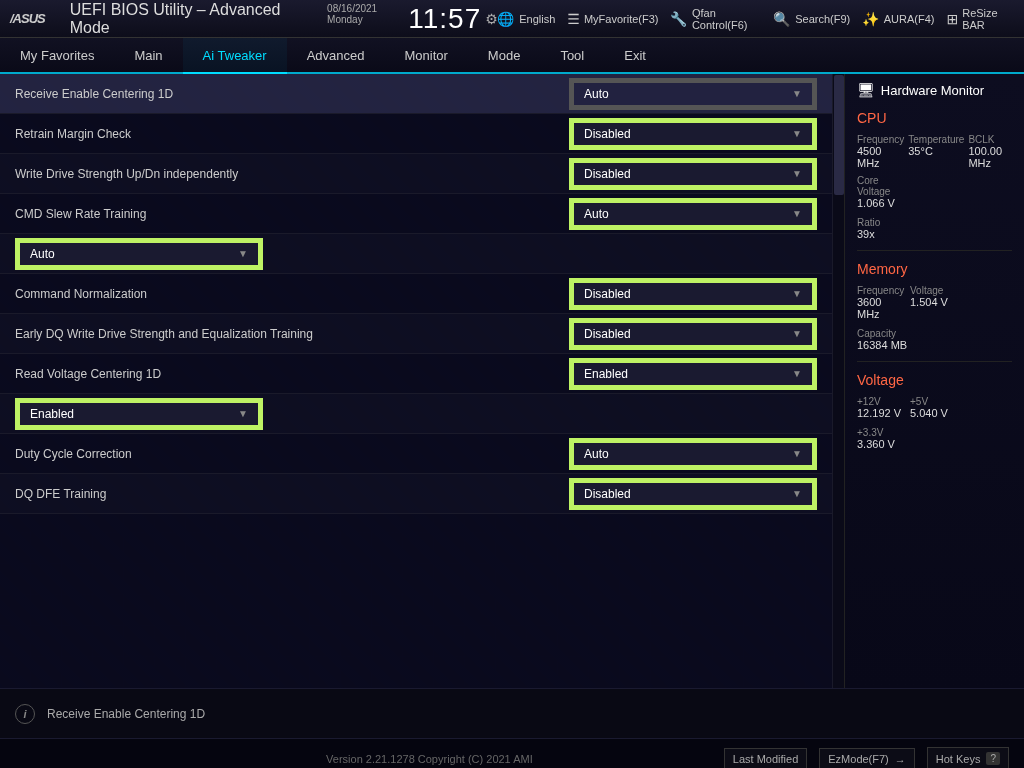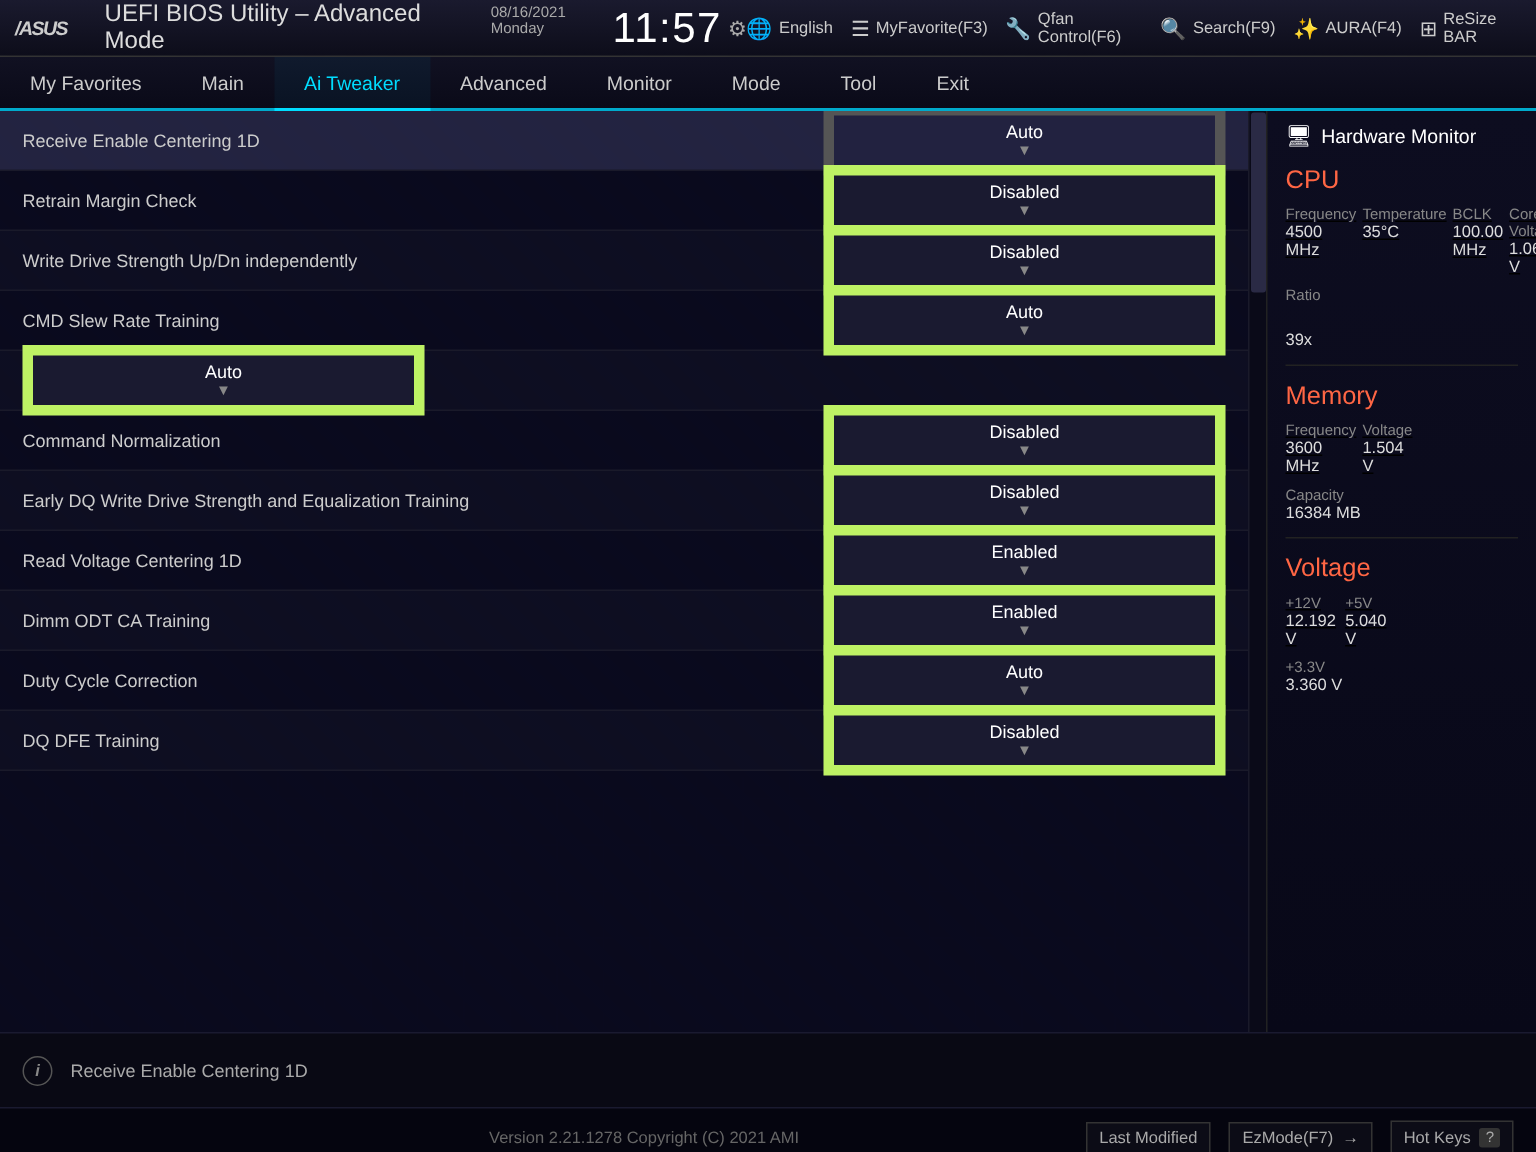--- a/index.html
+++ b/index.html
@@ -170,31 +170,30 @@
       background: rgba(60, 60, 100, 0.5);
     }
 
     .setting-label {
       flex: 1;
       color: #ccc;
       font-size: 12px;
     }
 
     .setting-value {
-      width: 268px;
+      width: 248px;
       display: flex;
       align-items: center;
       justify-content: space-between;
       background: #1a1a30;
-      border: 7px solid #bef264;
+      border: 5px solid #bef264;
       padding: 4px 10px;
       color: #fff;
       font-size: 12px;
       cursor: pointer;
-      flex-direction: column;
     }
 
     .setting-value.active-row {
       border-color: #555;
       background: #222240;
     }
 
     .dropdown-arrow {
       color: #888;
       font-size: 10px;
@@ -217,41 +216,40 @@
       align-items: center;
       gap: 6px;
       font-weight: 500;
     }
 
     .hw-monitor-title .monitor-icon {
       font-size: 14px;
     }
 
     .hw-section-title {
-      font-size: 17px;
+      font-size: 14px;
       margin-bottom: 8px;
       font-weight: 500;
     }
 
     .hw-section-title.cpu { color: #ff6644; }
     .hw-section-title.memory { color: #ff6644; }
     .hw-section-title.voltage { color: #ff6644; }
 
     .hw-divider {
       border: none;
       border-top: 1px solid #222;
       margin: 10px 0;
     }
 
     .hw-grid {
       display: grid;
-      grid-template-columns: 1fr 1fr 1fr 1fr;
+      grid-template-columns: 1fr 1fr 1fr;
       gap: 6px 4px;
       margin-bottom: 8px;
-      text-decoration: underline;
     }
 
     .hw-item-label {
       color: #888;
       font-size: 10px;
     }
 
     .hw-item-value {
       color: #ddd;
       font-size: 11px;
@@ -508,21 +506,20 @@
           </div>
         </div>
         <div class="setting-row">
           <span class="setting-label">Read Voltage Centering 1D</span>
           <div class="setting-value">
             <span>Enabled</span>
             <span class="dropdown-arrow">▼</span>
           </div>
         </div>
         <div class="setting-row">
-          <span class="setting-label">Dimm ODT CA Training</span>
           <div class="setting-value">
             <span>Enabled</span>
             <span class="dropdown-arrow">▼</span>
           </div>
         </div>
         <div class="setting-row">
           <span class="setting-label">Duty Cycle Correction</span>
           <div class="setting-value">
             <span>Auto</span>
             <span class="dropdown-arrow">▼</span>
@@ -560,21 +557,21 @@
       </div>
       <div class="hw-item">
         <span class="hw-item-label">BCLK</span>
         <span class="hw-item-value">100.00 MHz</span>
       </div>
       <div class="hw-item">
         <span class="hw-item-label">Core Voltage</span>
         <span class="hw-item-value">1.066 V</span>
       </div>
     </div>
-    <div class="hw-item" style="margin-bottom:8px;gap:18px;">
+    <div class="hw-item" style="margin-bottom:8px;">
       <span class="hw-item-label">Ratio</span>
       <span class="hw-item-value">39x</span>
     </div>
 
     <hr class="hw-divider">
 
     <div class="hw-section-title memory">Memory</div>
     <div class="hw-grid">
       <div class="hw-item">
         <span class="hw-item-label">Frequency</span>

